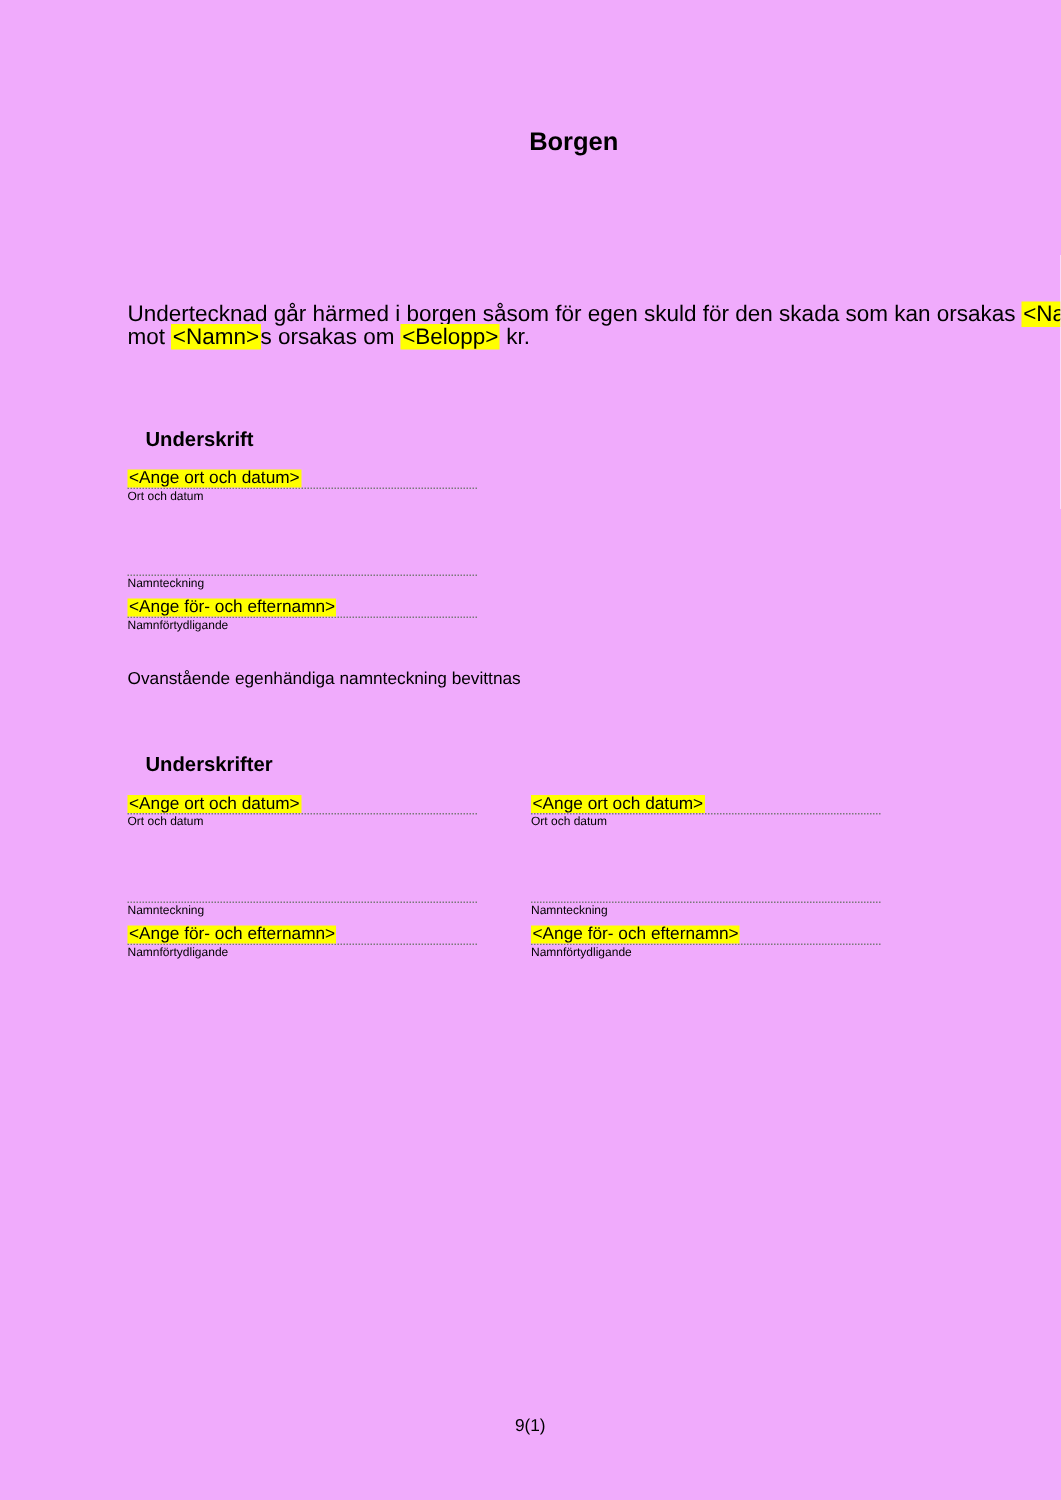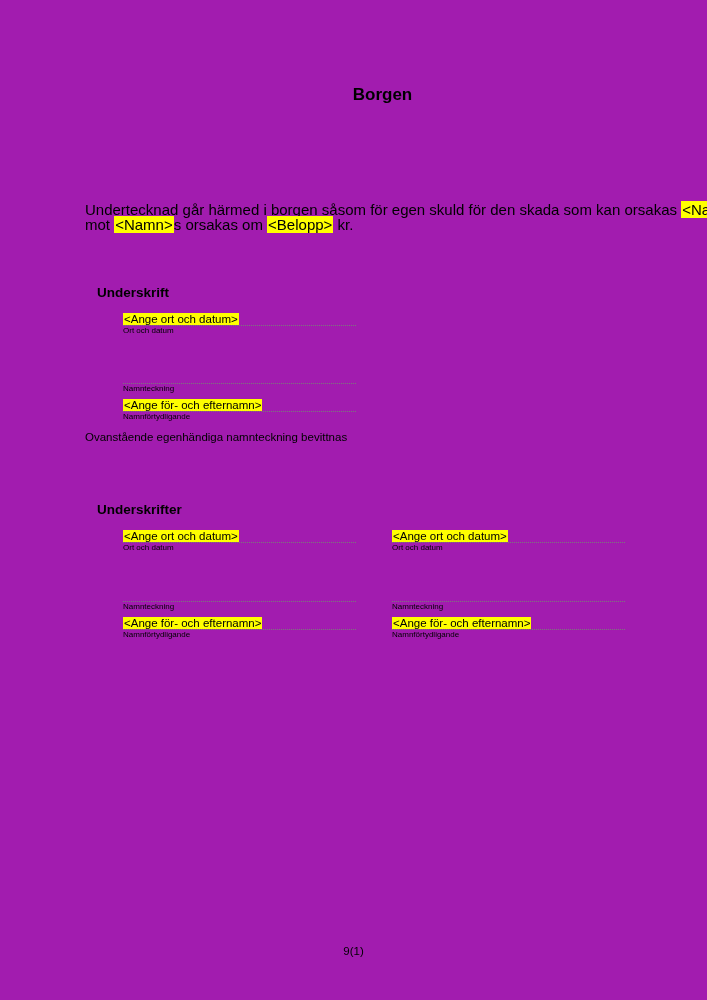--- a/index.html
+++ b/index.html
@@ -1,19 +1,19 @@
 <!DOCTYPE html>
 <html style="--hl: #ffff00;"><head>
 <meta charset="utf-8">
 <style>
   html, body { margin:0; padding:0; background:#ffffff; }
   .page {
     position:relative;
     width:707px; height:1000px;
-    background:#a21caf;
+    background:#f0abfc;
     color:#000;
     font-family:"Liberation Sans", sans-serif;
     overflow:hidden;
   }
   .title {
     position:absolute; top:85px; left:85px; width:595px;
     margin:0; text-align:center;
     font-size:17px; font-weight:bold; line-height:20px;
   }
   .para {
@@ -22,24 +22,24 @@
   }
   .pline { display:block; }
   mark.hl { background:var(--hl, #ffff00); color:#000; padding:0 1px; }
   .heading {
     position:absolute; left:85px; margin:12px;
     font-size:13.5px; font-weight:bold; line-height:16px;
   }
   #h-underskrift  { top:273px; }
   #h-underskrifter{ top:490px; }
   .witness {
-    position:absolute; left:85px; top:430px; margin:0;
+    position:absolute; left:85px; top:446px; margin:0;
     font-size:11.5px; line-height:15px; white-space:nowrap;
   }
-  .sigblock { position:absolute; width:233px; font-size:11.5px;margin-left:38px; }
+  .sigblock { position:absolute; width:233px; font-size:11.5px; }
   #block-single { left:85px;  top:309px; }
   #col-0        { left:85px;  top:526px; }
   #col-1        { left:354px; top:526px; }
   .ph-line {
     border-bottom:1px dotted #7a7a7a;
     display:flex; align-items:flex-end;
     white-space:nowrap; overflow:visible;
   }
   .h16 { height:16px; }
   .h17 { height:17px; }

